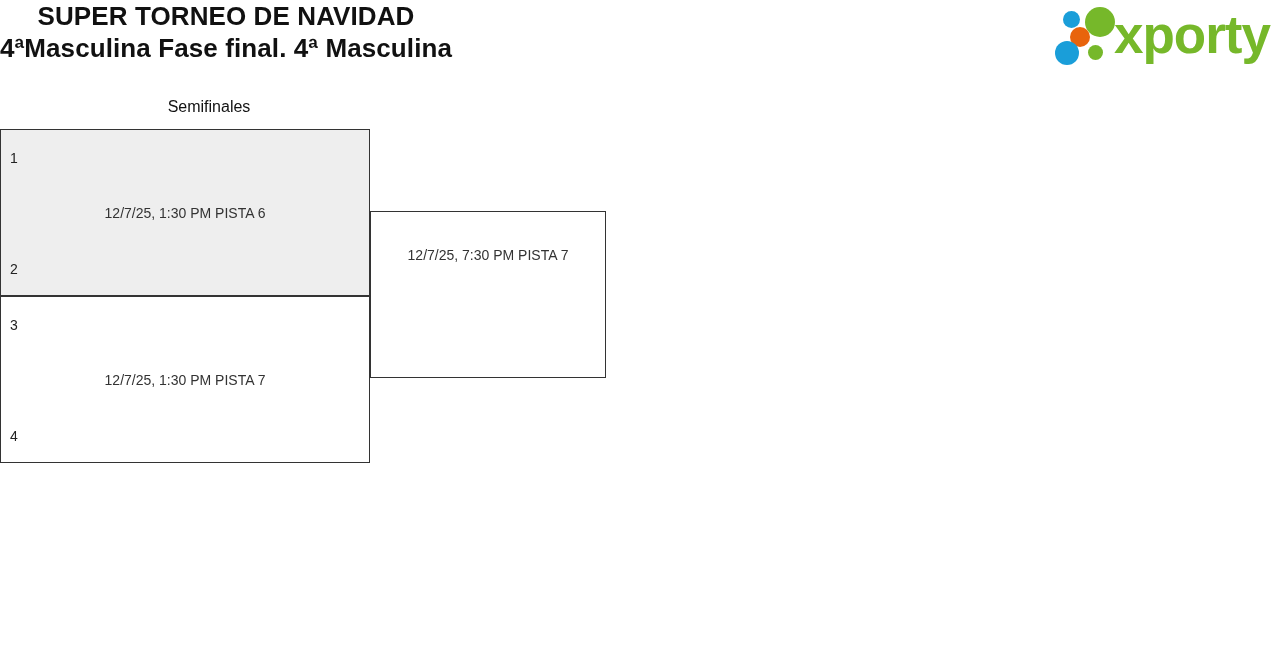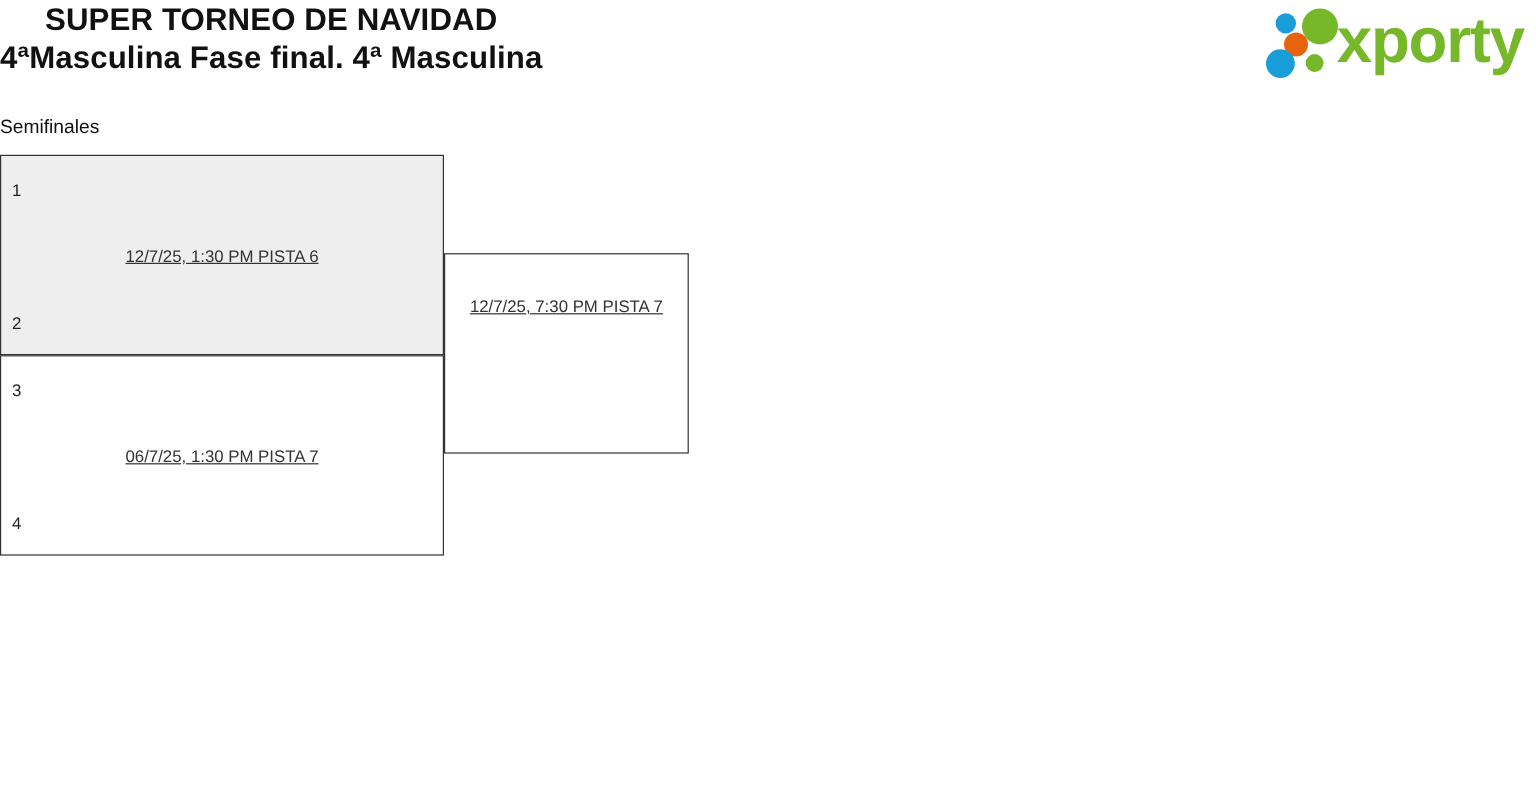--- a/index.html
+++ b/index.html
@@ -82,22 +82,24 @@
     top: 0;
     width: 1280px;
     height: 661px;
   }
 
   .round-header {
     position: absolute;
     font-size: 16px;
     font-weight: 400;
     color: #111111;
+    text-align: center;
     white-space: nowrap;
     line-height: 20px;
+    padding-left: 24px;
   }
   .round-header.r-semis { left: 0px;   top: 97px; width: 370px; }
   .round-header.r-final { left: 370px; top: 97px; width: 225px; }
 
   .match {
     position: absolute;
     box-sizing: border-box;
     border: 1px solid #333333;
   }
   .match-sf1 {
@@ -110,21 +112,21 @@
   .match-sf2 {
     left: 0px;
     top: 296px;
     width: 370px;
     height: 167px;
     background: #ffffff;
   }
   .match-final {
     left: 370px;
     top: 211px;
-    width: 204px;
+    width: 236px;
     height: 167px;
     background: #ffffff;
   }
 
   .seed {
     position: absolute;
     left: 9px;
     font-size: 14px;
     line-height: 18px;
     color: #222222;
@@ -135,21 +137,20 @@
   .match-info {
     position: absolute;
     left: 0;
     right: 0;
     top: 74px;
     text-align: center;
     font-size: 14px;
     line-height: 18px;
     color: #333333;
     white-space: nowrap;
-    text-decoration: underline;
   }
   .match-final .match-info {
     top: 34px;
   }
 </style>
 </head>
 <body>
 
 <div class="header">
 
@@ -177,21 +178,21 @@
 
   <div class="match match-sf1">
     <span class="seed seed-top">1</span>
     <span class="seed seed-bottom">2</span>
     <span class="match-info">12/7/25, 1:30 PM PISTA 6</span>
   </div>
 
   <div class="match match-sf2">
     <span class="seed seed-top">3</span>
     <span class="seed seed-bottom">4</span>
-    <span class="match-info">06/7/25, 1:30 PM PISTA 7</span>
+    <span class="match-info">12/7/25, 1:30 PM PISTA 7</span>
   </div>
 
   <div class="match match-final">
     <span class="seed seed-top"></span>
     <span class="seed seed-bottom"></span>
     <span class="match-info">12/7/25, 7:30 PM PISTA 7</span>
   </div>
 
 </div>
 

